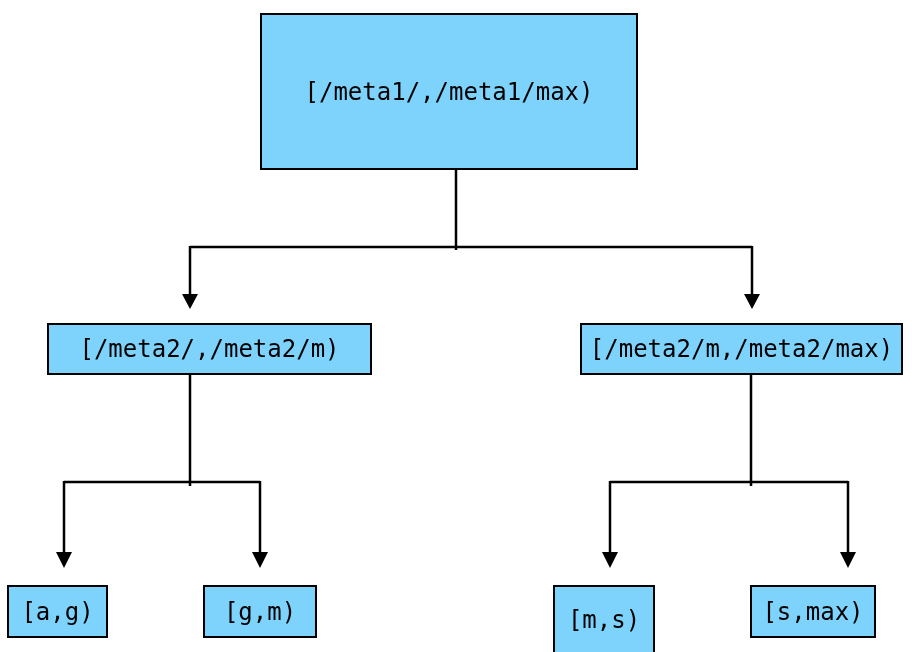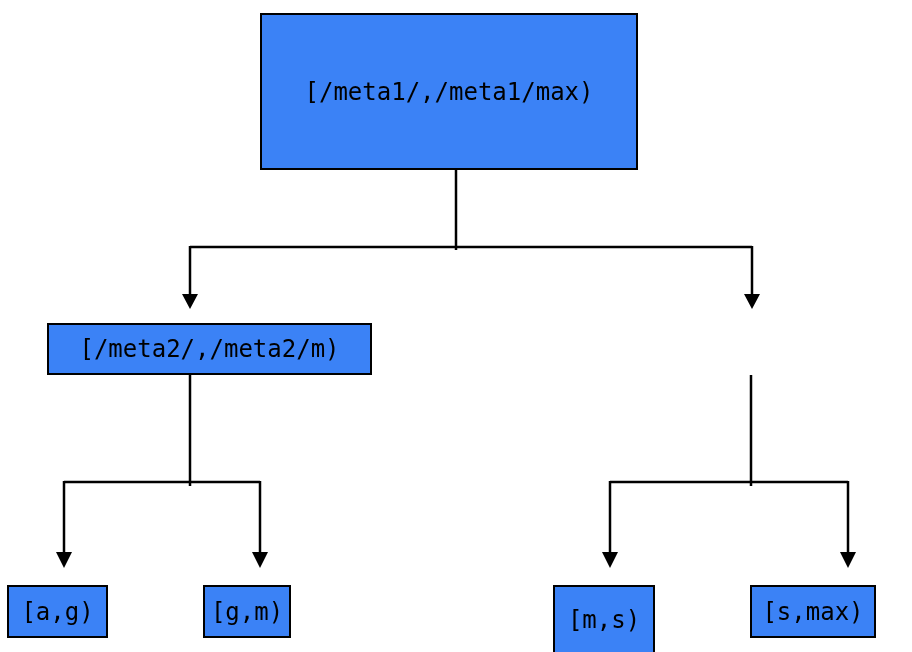--- a/index.html
+++ b/index.html
@@ -20,33 +20,33 @@
     position: absolute;
     left: 0;
     top: 0;
     width: 912px;
     height: 652px;
   }
   .node {
     position: absolute;
     box-sizing: border-box;
     border: 2px solid #000000;
-    background: #3b82f6;
+    background: #7dd3fc;
     display: flex;
     align-items: center;
     justify-content: center;
     font-size: 24px;
     line-height: 1;
     white-space: nowrap;
   }
   .node-root       { left: 260px; top: 13px;  width: 378px; height: 157px; }
   .node-meta2-low  { left: 22px;  top: 323px; width: 325px; height: 52px; margin-left: 25px; }
   .node-meta2-high { left: 580px; top: 323px; width: 323px; height: 52px; }
   .node-leaf-ag    { left: 7px;   top: 585px; width: 101px; height: 53px; }
-  .node-leaf-gm    { left: 203px; top: 585px; width: 88px; height: 53px; }
+  .node-leaf-gm    { left: 203px; top: 585px; width: 114px; height: 53px; }
   .node-leaf-ms    { left: 553px; top: 585px; width: 102px; height: 70px; }
   .node-leaf-smax  { left: 750px; top: 585px; width: 126px; height: 53px; }
 </style>
 </head>
 <body>
 
 <div class="canvas">
 
   <svg class="connectors" width="912" height="652" viewBox="0 0 912 652" xmlns="http://www.w3.org/2000/svg">
 
@@ -79,20 +79,23 @@
   </svg>
 
   <div class="node node-root">
     <span>[/meta1/,/meta1/max)</span>
   </div>
 
   <div class="node node-meta2-low">
     <span>[/meta2/,/meta2/m)</span>
   </div>
 
+  <div class="node node-meta2-high">
+    <span>[/meta2/m,/meta2/max)</span>
+  </div>
 
   <div class="node node-leaf-ag">
     <span>[a,g)</span>
   </div>
 
   <div class="node node-leaf-gm">
     <span>[g,m)</span>
   </div>
 
   <div class="node node-leaf-ms">

